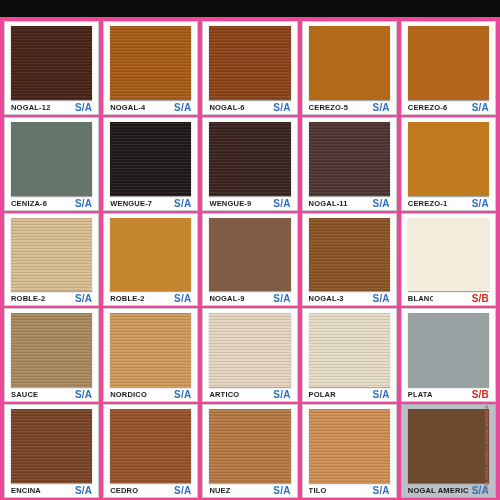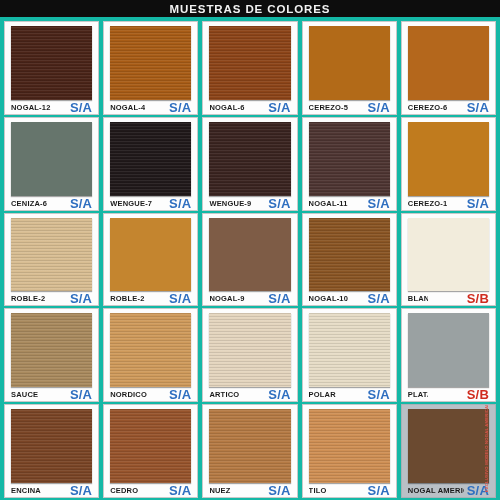--- a/index.html
+++ b/index.html
@@ -48,21 +48,21 @@
     letter-spacing: 0.4px;
   }
 
   
   .sheet {
     position: absolute;
     left: 0;
     top: 17px;
     width: 500px;
     height: 483px;
-    background: #14b8a6;
+    background: #ec4899;
     box-sizing: border-box;
     padding: 4px 4px 2px 4px;
   }
   .grid {
     display: grid;
     grid-template-columns: repeat(5, 1fr);
     grid-template-rows: repeat(5, 1fr);
     column-gap: 4px;
     row-gap: 2px;
     width: 100%;
@@ -151,21 +151,21 @@
   }
   .label-name {
     font-size: 7.5px;
     font-weight: bold;
     color: #1a1a1a;
     letter-spacing: 0.2px;
     white-space: nowrap;
     overflow: hidden;
   }
   .label-code {
-    font-size: 13px;
+    font-size: 10px;
     font-weight: bold;
     letter-spacing: 0.2px;
     white-space: nowrap;
     padding-left: 3px;
   }
   .code-a { color: #2f6fc0; }
   .code-b { color: #d02b1e; margin-left: 36px; }
 
   
   .vnote {
@@ -190,21 +190,20 @@
     letter-spacing: 0.2px;
     white-space: nowrap;
     text-align: center;
   }
 </style>
 </head>
 <body>
 
 <div class="header-bar">
   <div class="header-inner">
-    <span class="header-title">MUESTRAS DE COLORES</span>
   </div>
 </div>
 
 <div class="sheet">
   <div class="grid" id="swatch-grid">
       <div class="cell">
         <div class="swatch grain" style="background: rgb(74, 36, 24);"></div>
         <div class="label-row">
           <span class="label-name">NOGAL-12</span>
           <span class="label-code code-a">S/A</span>
@@ -290,21 +289,21 @@
       <div class="cell">
         <div class="swatch grain-v" style="background: rgb(126, 92, 70);"></div>
         <div class="label-row">
           <span class="label-name">NOGAL-9</span>
           <span class="label-code code-a">S/A</span>
         </div>
       </div>
       <div class="cell">
         <div class="swatch grain" style="background: rgb(138, 85, 36);"></div>
         <div class="label-row">
-          <span class="label-name">NOGAL-10</span>
+          <span class="label-name">NOGAL-3</span>
           <span class="label-code code-a">S/A</span>
         </div>
       </div>
       <div class="cell">
         <div class="swatch plain" style="background: rgb(242, 236, 220);"></div>
         <div class="label-row">
           <span class="label-name">BLANCO ROTO</span>
           <span class="label-code code-b">S/B</span>
         </div>
       </div>

